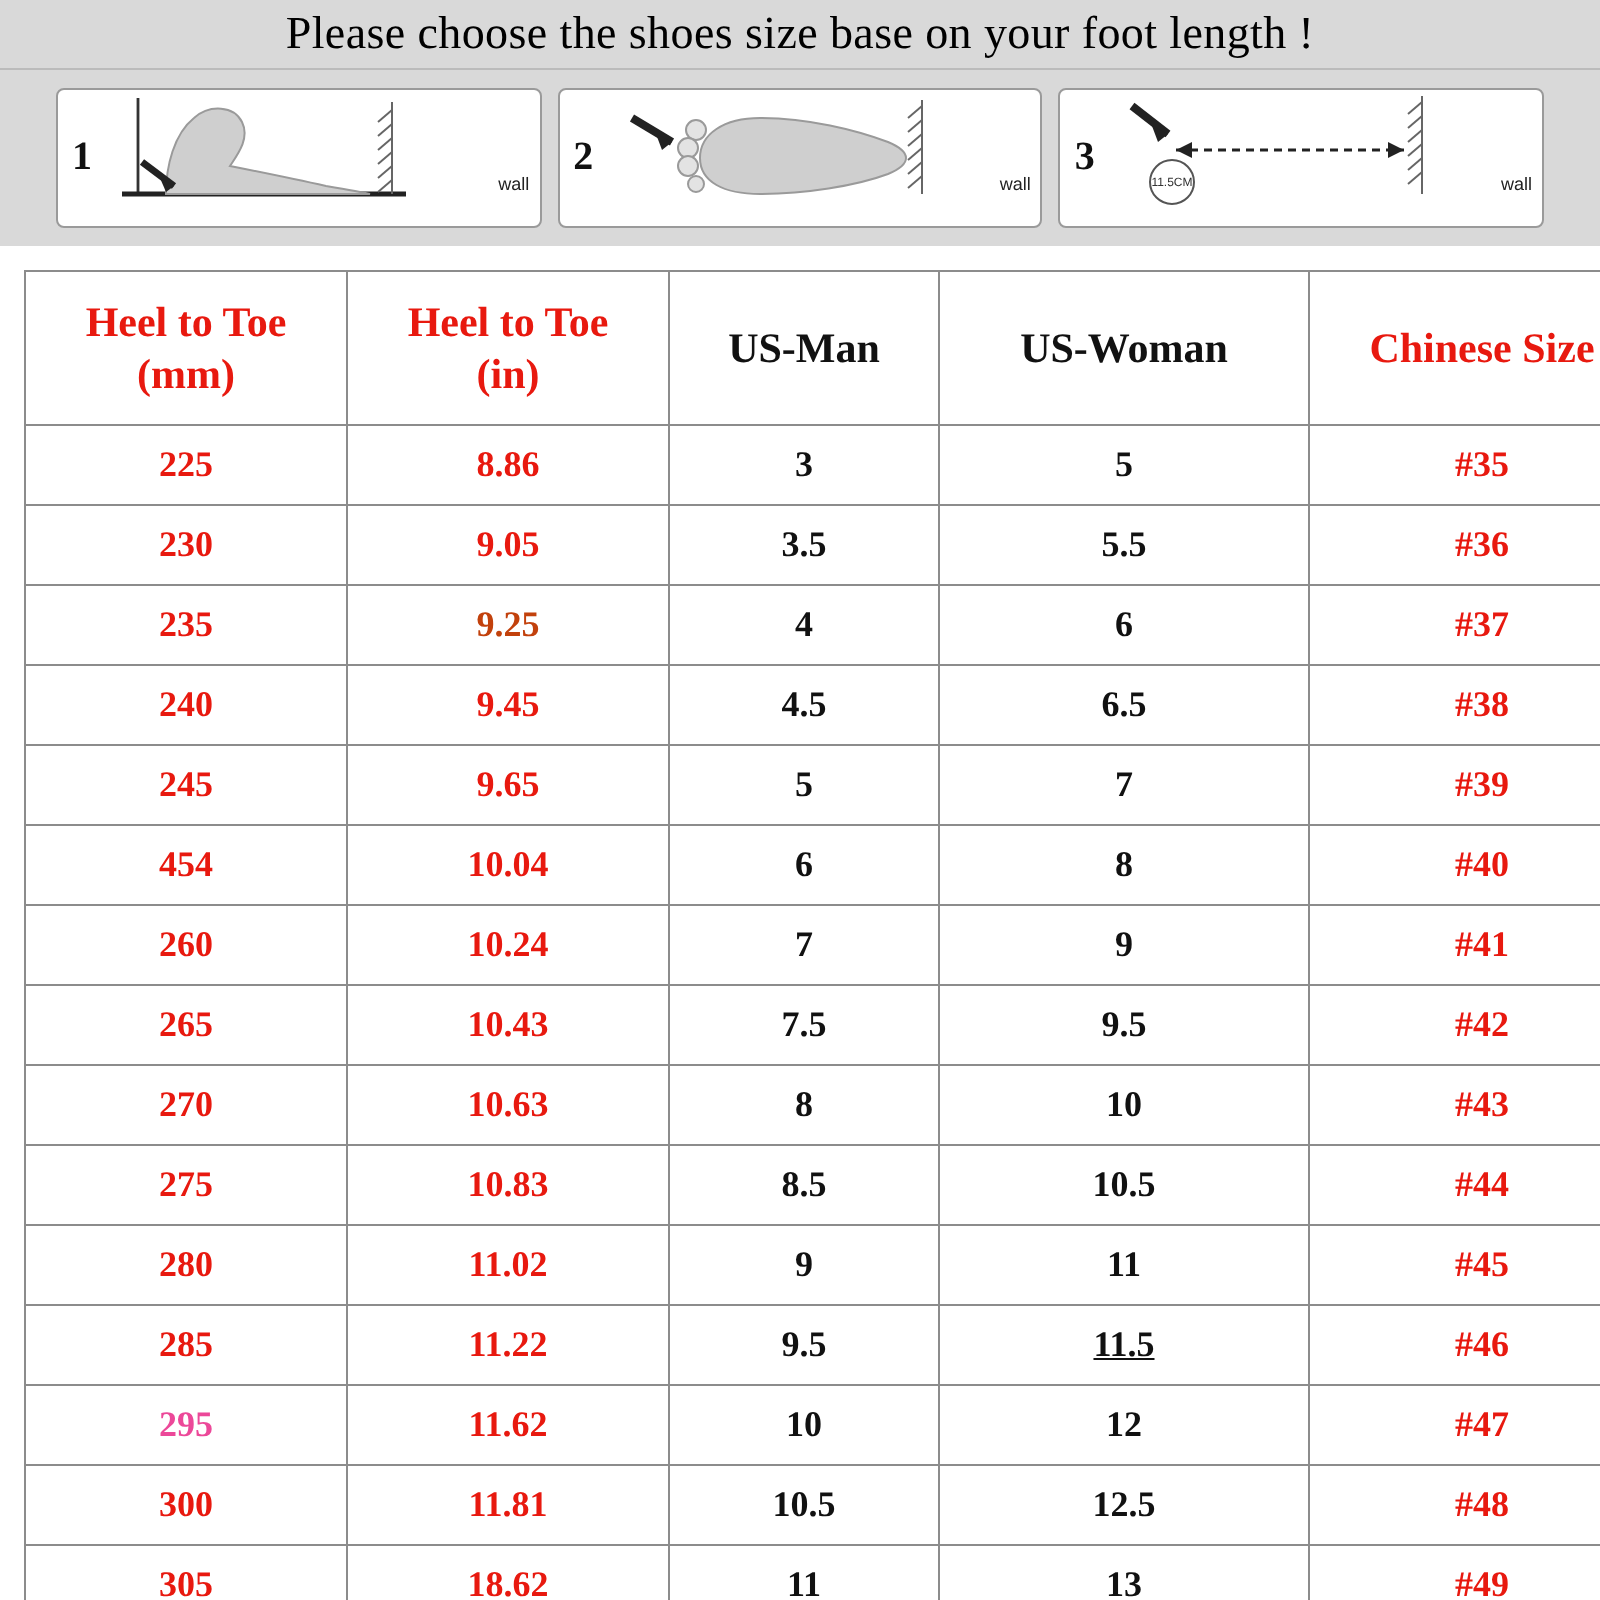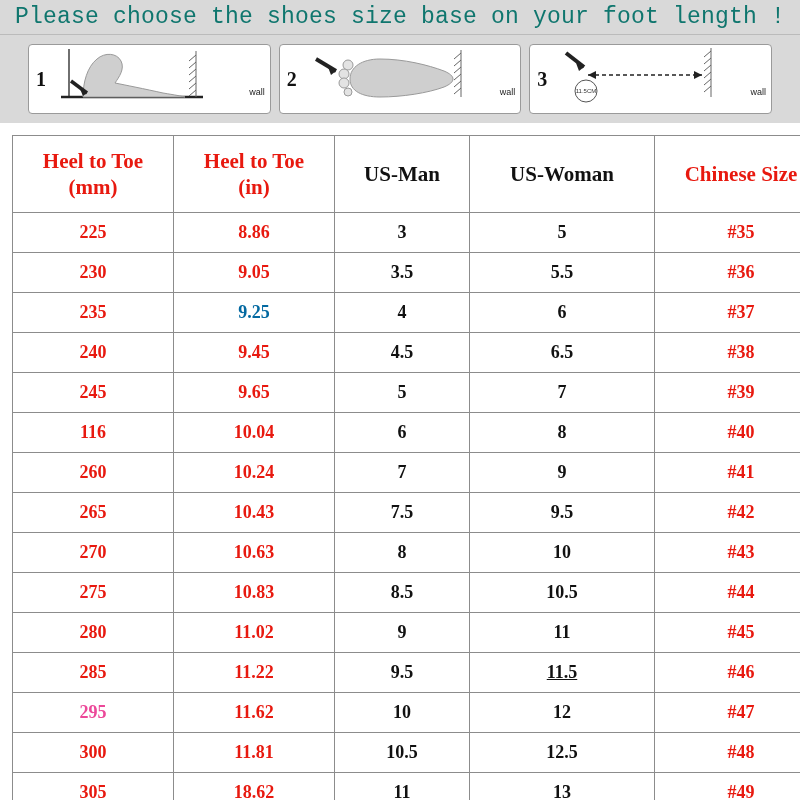--- a/index.html
+++ b/index.html
@@ -23,23 +23,23 @@
   
   .banner {
     height: 34px;
     background: #d9d9d9;
     border-bottom: 1px solid #bbbbbb;
     display: flex;
     align-items: center;
     justify-content: center;
   }
   .banner-text {
-    font-family: Liberation Mono, monospace;
+    font-family: Liberation Serif, serif;
     font-size: 23px;
-    color: #0f766e;
+    color: #000000;
     white-space: nowrap;
     letter-spacing: 0.2px;
     text-align: right;
   }
   
   .steps {
     height: 88px;
     background: #d9d9d9;
     display: flex;
     align-items: center;
@@ -239,41 +239,41 @@
           </tr>
           <tr>
             <td class="col1" style="color: rgb(232, 25, 15);">230</td>
             <td class="col2" style="color: rgb(232, 25, 15);">9.05</td>
             <td class="col3" style="color: rgb(17, 17, 17);">3.5</td>
             <td class="col4" style="color: rgb(17, 17, 17);">5.5</td>
             <td class="col5" style="color: rgb(232, 25, 15);">#36</td>
           </tr>
           <tr>
             <td class="col1" style="color: rgb(232, 25, 15);">235</td>
-            <td class="col2" style="color: #0369a1;">9.25</td>
+            <td class="col2" style="color: #c2410c;">9.25</td>
             <td class="col3" style="color: rgb(17, 17, 17);">4</td>
             <td class="col4" style="color: rgb(17, 17, 17);">6</td>
             <td class="col5" style="color: rgb(232, 25, 15);">#37</td>
           </tr>
           <tr>
             <td class="col1" style="color: rgb(232, 25, 15);">240</td>
             <td class="col2" style="color: rgb(232, 25, 15);">9.45</td>
             <td class="col3" style="color: rgb(17, 17, 17);">4.5</td>
             <td class="col4" style="color: rgb(17, 17, 17);">6.5</td>
             <td class="col5" style="color: rgb(232, 25, 15);">#38</td>
           </tr>
           <tr>
             <td class="col1" style="color: rgb(232, 25, 15);">245</td>
             <td class="col2" style="color: rgb(232, 25, 15);">9.65</td>
             <td class="col3" style="color: rgb(17, 17, 17);">5</td>
             <td class="col4" style="color: rgb(17, 17, 17);">7</td>
             <td class="col5" style="color: rgb(232, 25, 15);">#39</td>
           </tr>
           <tr>
-            <td class="col1" style="color: rgb(232, 25, 15);">116</td>
+            <td class="col1" style="color: rgb(232, 25, 15);">454</td>
             <td class="col2" style="color: rgb(232, 25, 15);">10.04</td>
             <td class="col3" style="color: rgb(17, 17, 17);">6</td>
             <td class="col4" style="color: rgb(17, 17, 17);">8</td>
             <td class="col5" style="color: rgb(232, 25, 15);">#40</td>
           </tr>
           <tr>
             <td class="col1" style="color: rgb(232, 25, 15);">260</td>
             <td class="col2" style="color: rgb(232, 25, 15);">10.24</td>
             <td class="col3" style="color: rgb(17, 17, 17);">7</td>
             <td class="col4" style="color: rgb(17, 17, 17);">9</td>

